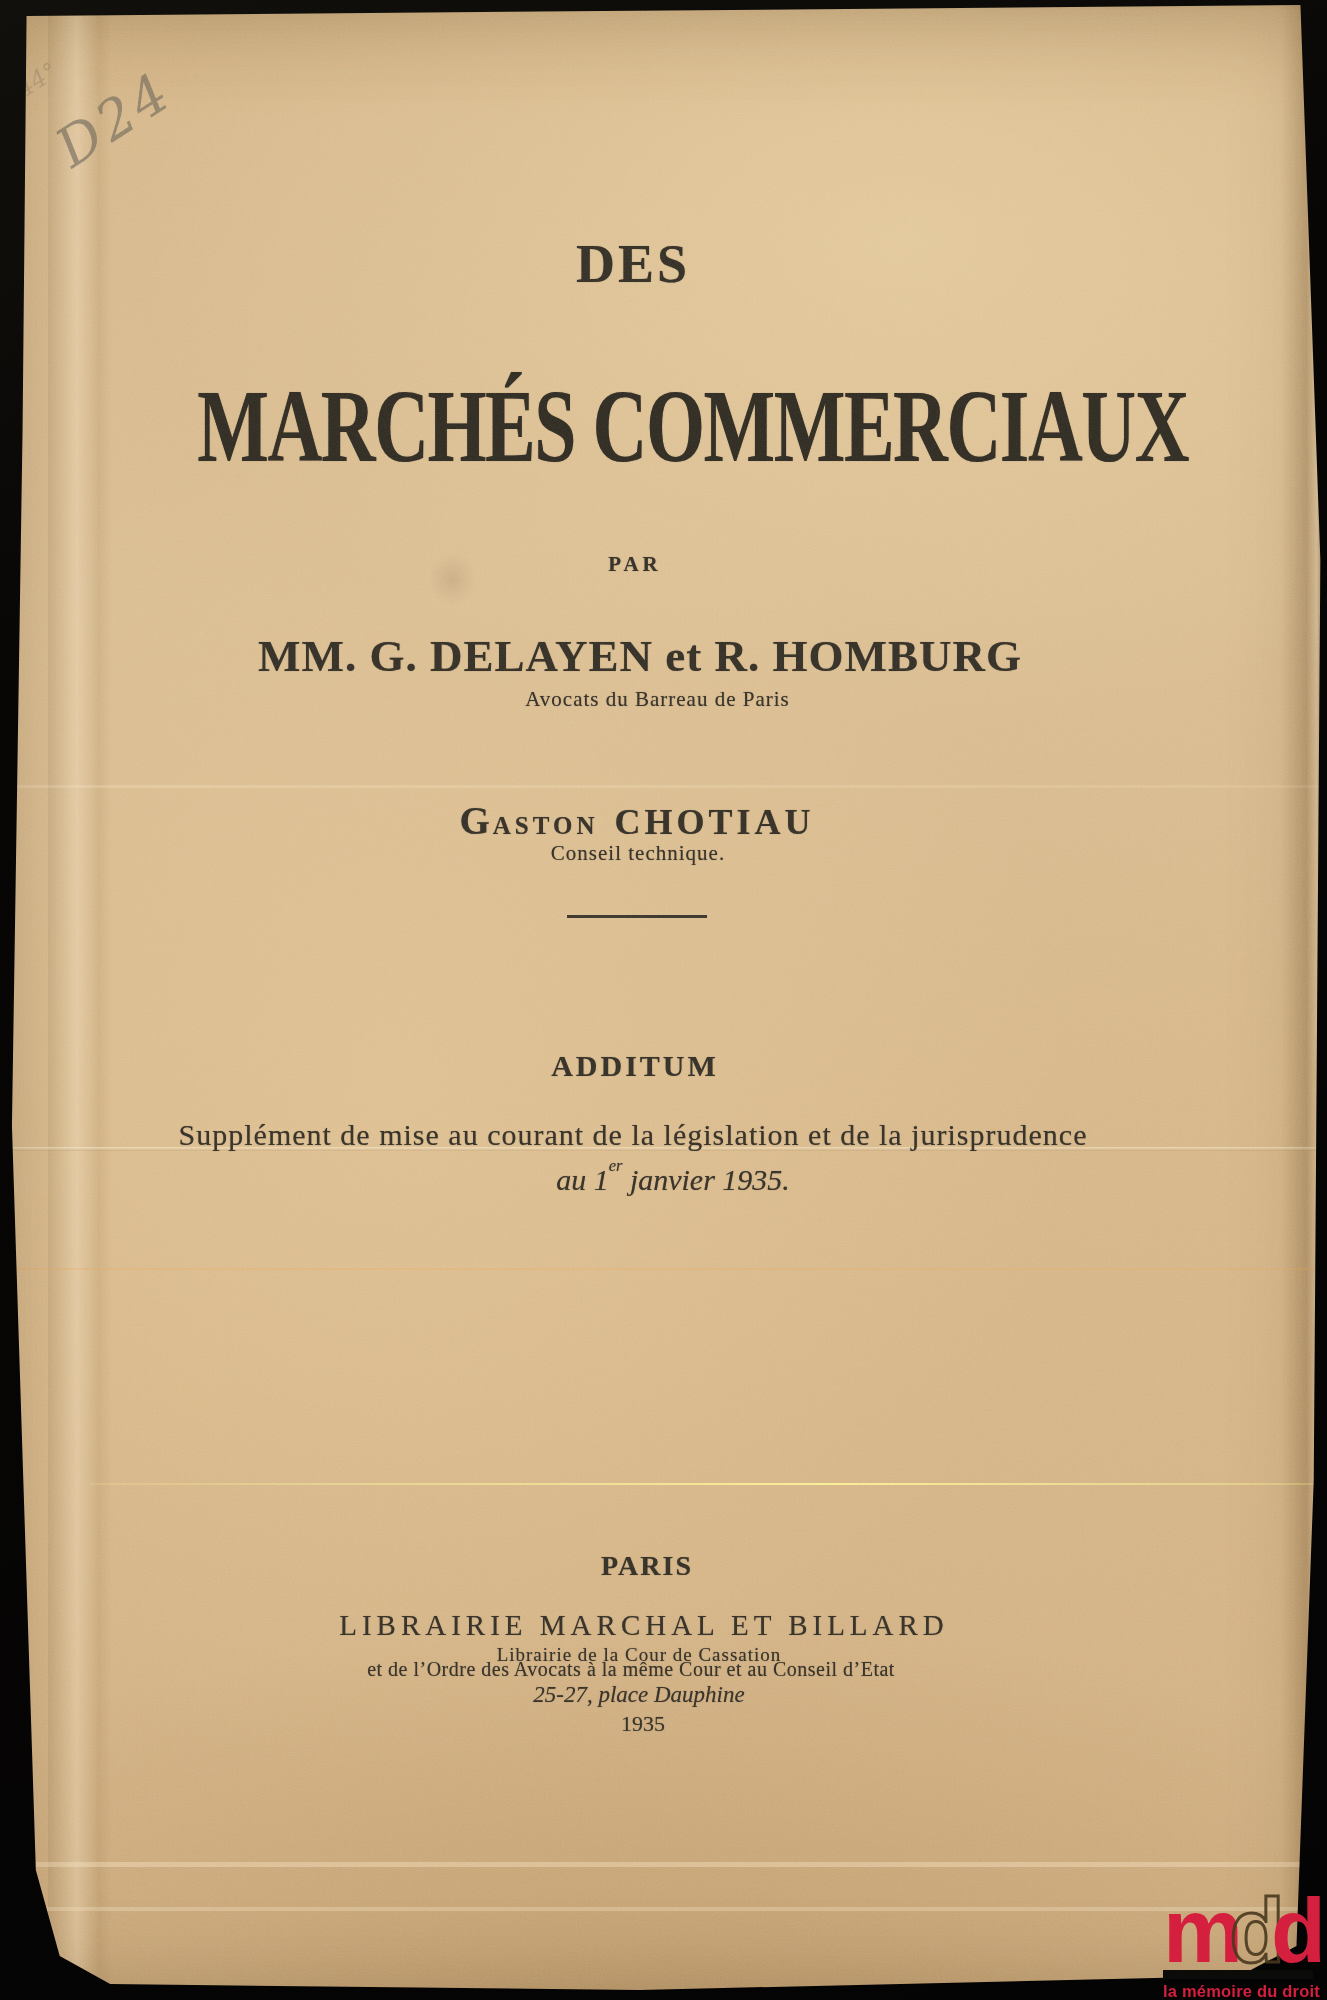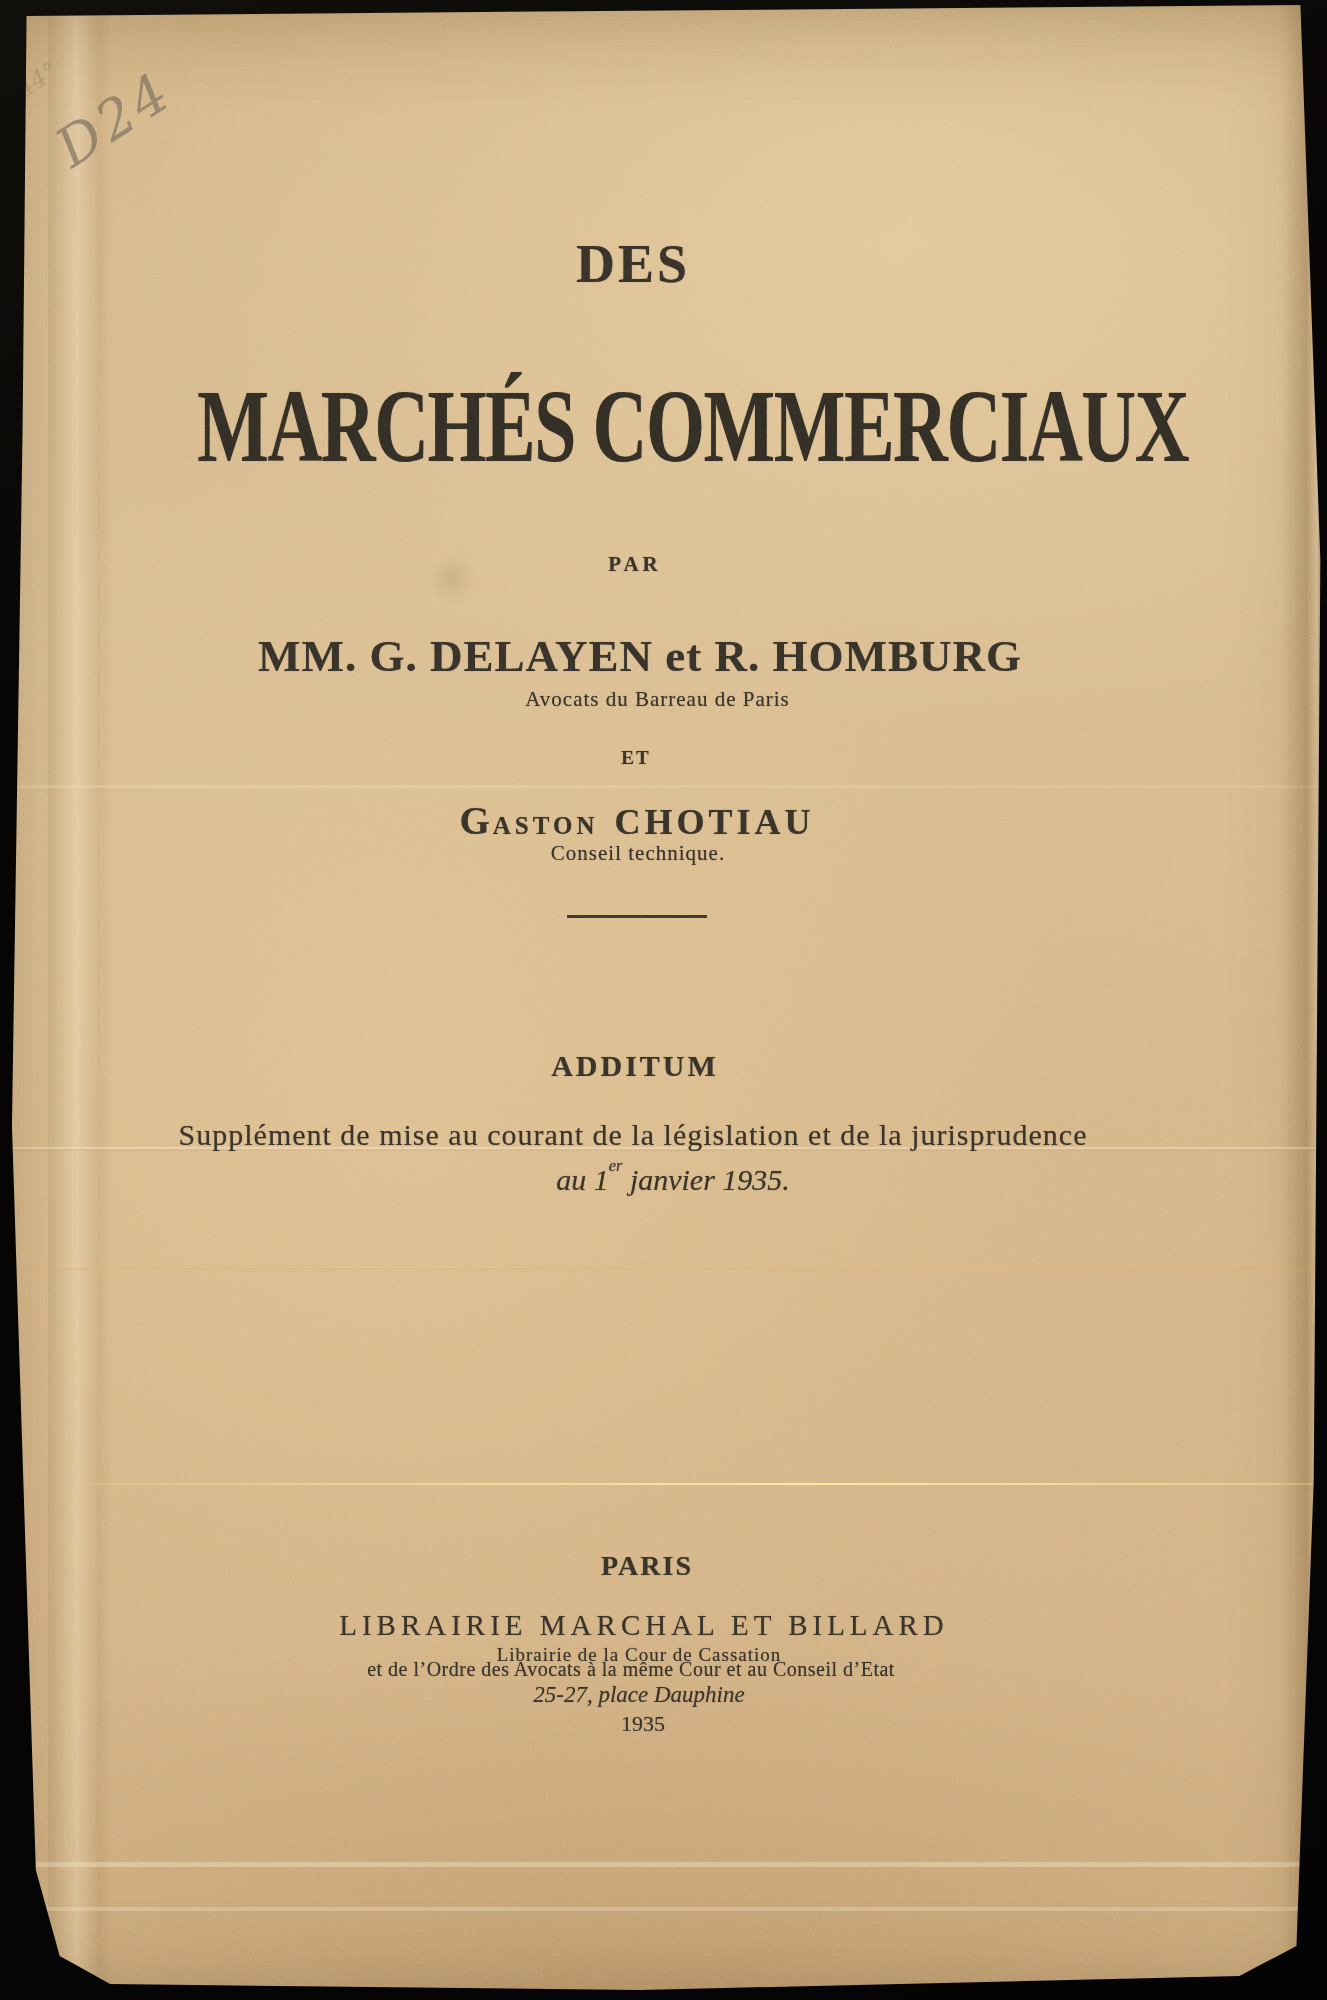--- a/index.html
+++ b/index.html
@@ -116,23 +116,20 @@
       </div>
       <div class="row r-par">
         <span>PAR</span>
       </div>
       <div class="row r-authors">
         <span>MM. G. DELAYEN et R. HOMBURG</span>
       </div>
       <div class="row r-avocats">
         <span>Avocats du Barreau de Paris</span>
       </div>
-      <div class="row r-et">
-        <span>ET</span>
-      </div>
       <div class="row r-chotiau">
         <span><span class="initial">G</span><span class="smallcaps">ASTON</span><span class="surname">CHOTIAU</span></span>
       </div>
       <div class="row r-conseil">
         <span>Conseil technique.</span>
       </div>
       <div class="rule"><span></span></div>
       <div class="row r-additum">
         <span>ADDITUM</span>
       </div>
@@ -166,13 +163,18 @@
 
     <svg class="grain" width="100%" height="100%">
       <filter id="g">
           <feTurbulence type="fractalNoise" baseFrequency="0.75" numOctaves="2" stitchTiles="stitch"></feTurbulence>
           <feColorMatrix type="saturate" values="0"></feColorMatrix>
         </filter>
       <rect width="100%" height="100%" filter="url(#g)" style="mix-blend-mode:soft-light;opacity:.5"></rect>
     </svg>
   </div>
 
+  <div class="mdd">
+    <div class="mdd-letters"><span>m</span><span class="outline">d</span><span>d</span></div>
+    <div class="mdd-bar"></div>
+    <div class="mdd-tagline">la mémoire du droit</div>
+  </div>
 </div>
 
 </body></html>

